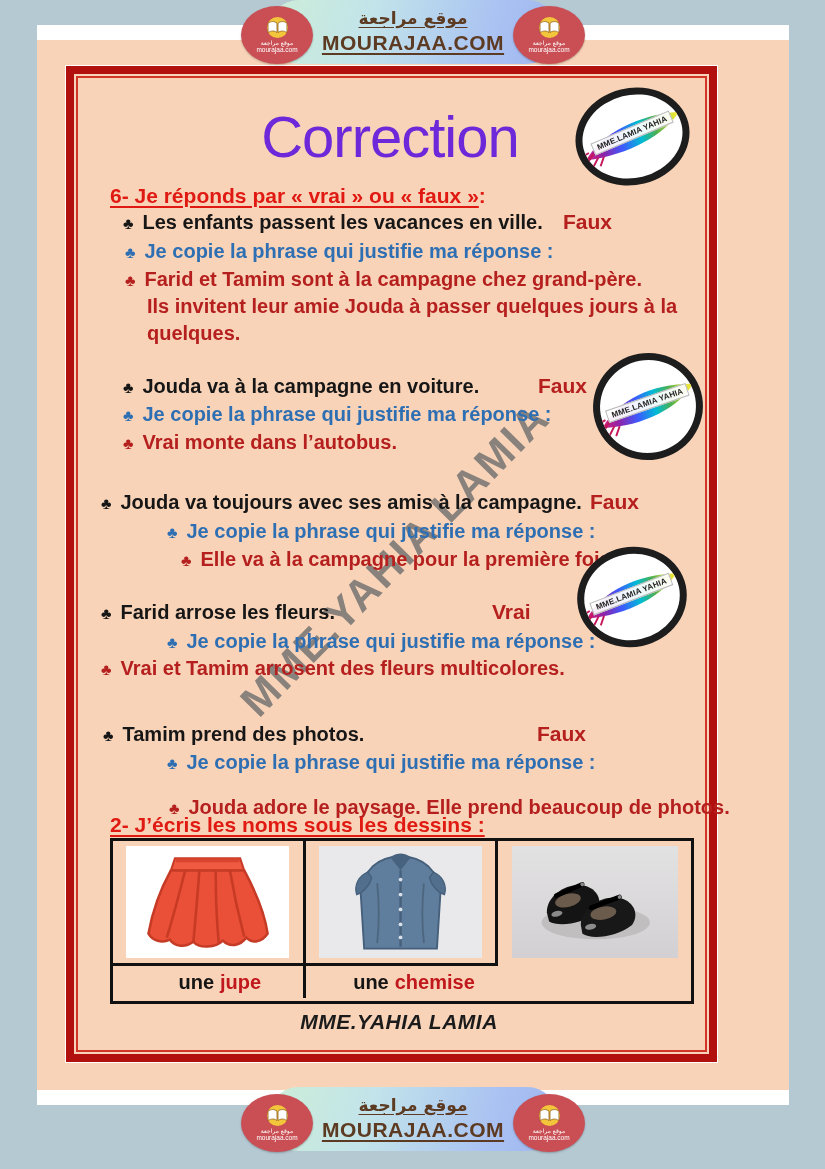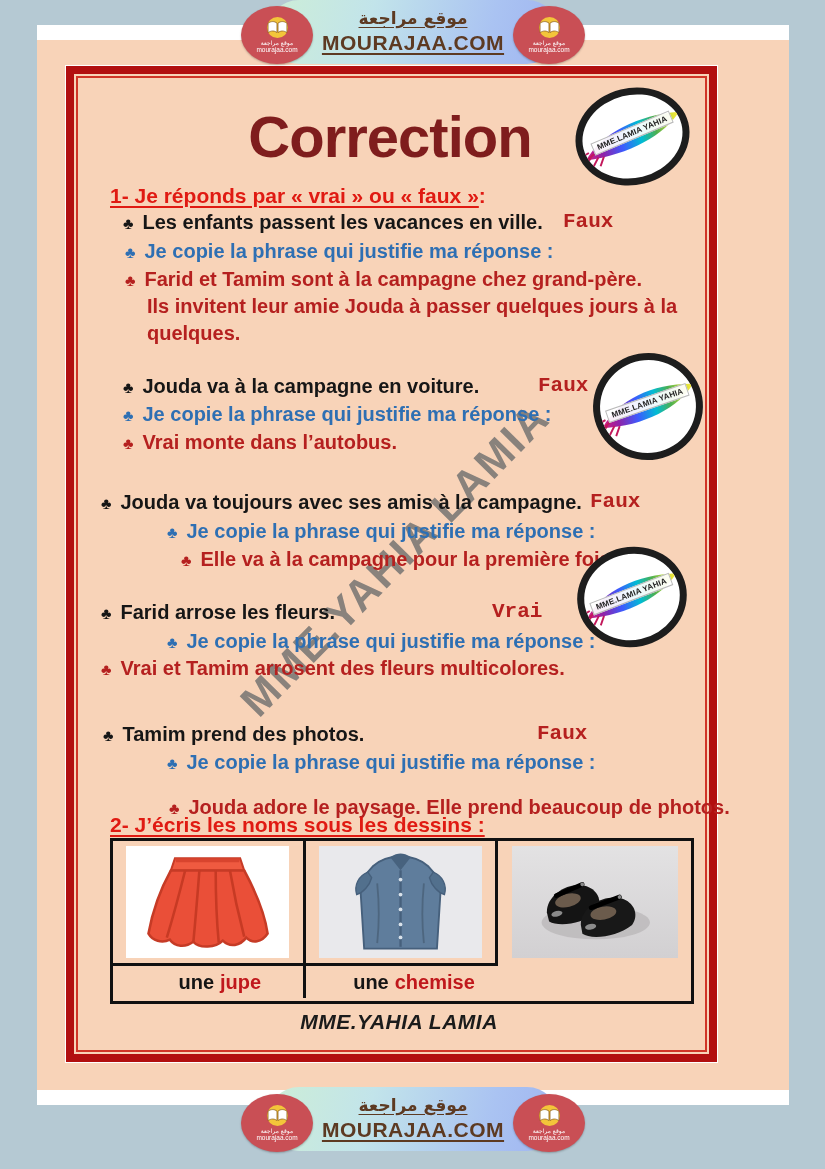--- a/index.html
+++ b/index.html
@@ -42,26 +42,26 @@
     display:flex;flex-direction:column;align-items:center;justify-content:center;
     box-shadow:0 1px 2px rgba(0,0,0,.25);
   }
   .badge .b-icon{width:21px;height:21px;border-radius:50%;background:#f3c53a;
     display:flex;align-items:center;justify-content:center;margin-bottom:1px;}
   .badge .b-ar{font-family:"DejaVu Sans",sans-serif;font-size:6px;color:#ffffff;line-height:1.2;}
   .badge .b-lat{font-size:6.5px;color:#ffffff;line-height:1.2;}
 
   
   .title{left:80px;top:103px;width:620px;text-align:center;z-index:2;
-         font-size:58px;font-weight:bold;letter-spacing:-1px;color:#7f1d1d;}
+         font-size:58px;font-weight:normal;letter-spacing:-1px;color:#6d28d9;}
   .sec-h{font-size:21px;font-weight:bold;color:#e01a12;z-index:2;white-space:nowrap;}
   .sec-h .u{text-decoration:underline;text-underline-offset:3px;}
   .line{font-weight:bold;font-size:20px;white-space:nowrap;z-index:2;}
   .t-black{color:#161616}.t-blue{color:#2e6fb3}.t-red{color:#b5201f}
-  .ans{font-weight:bold;font-size:21px;color:#b5201f;z-index:2;font-family:Liberation Mono, monospace;}
+  .ans{font-weight:bold;font-size:21px;color:#b5201f;z-index:2;}
   .bullet{font-size:16px;margin-right:9px;}
 
   
   .logo{z-index:3;border-radius:50%;background:#ffffff;border:7px solid #1d1d1d;overflow:hidden;}
   .logo svg{position:absolute;left:-4%;top:20%;width:108%;height:60%;}
   .logo .stamp-label{
     position:absolute;left:50%;top:46%;transform:translate(-50%,-50%) rotate(-9deg);
     background:rgba(255,255,255,.93);border:1px solid #b9b9b9;
     font-size:8px;font-weight:bold;color:#222;padding:1px 4px;white-space:nowrap;letter-spacing:.2px;
   }
@@ -149,21 +149,21 @@
 </div>
 <div class="abs logo" style="left:577px;top:547px;width:96px;height:86px;transform:rotate(-12deg);">
   <svg viewBox="0 0 120 60" preserveAspectRatio="none">
     <path d="M4 44 C28 16 72 6 116 14 C96 36 52 50 4 44 Z" fill="url(#featherGrad)"></path>
     <path d="M10 42 L1 52 M14 39 L3 46 M9 36 L0 39 M18 44 L10 54 M24 45 L18 55" stroke="#c2185b" stroke-width="2.2" fill="none"></path>
   </svg>
   <div class="stamp-label">MME.LAMIA YAHIA</div>
 </div>
 
 <div class="abs sec-h" style="left:110px;top:184px;">
-  <span class="u">1-  Je réponds par « vrai » ou « faux »</span><span>:</span>
+  <span class="u">6-  Je réponds par « vrai » ou « faux »</span><span>:</span>
 </div>
 
 <div class="abs line t-black" style="left:123px;top:211px;">
   <span class="bullet">♣</span><span>Les enfants passent les vacances en ville.</span>
 </div>
 <div class="abs ans" style="left:563px;top:210px;">Faux</div>
 <div class="abs line t-blue" style="left:125px;top:240px;">
   <span class="bullet">♣</span><span>Je copie la phrase qui justifie ma réponse :</span>
 </div>
 <div class="abs line t-red" style="left:125px;top:268px;">

